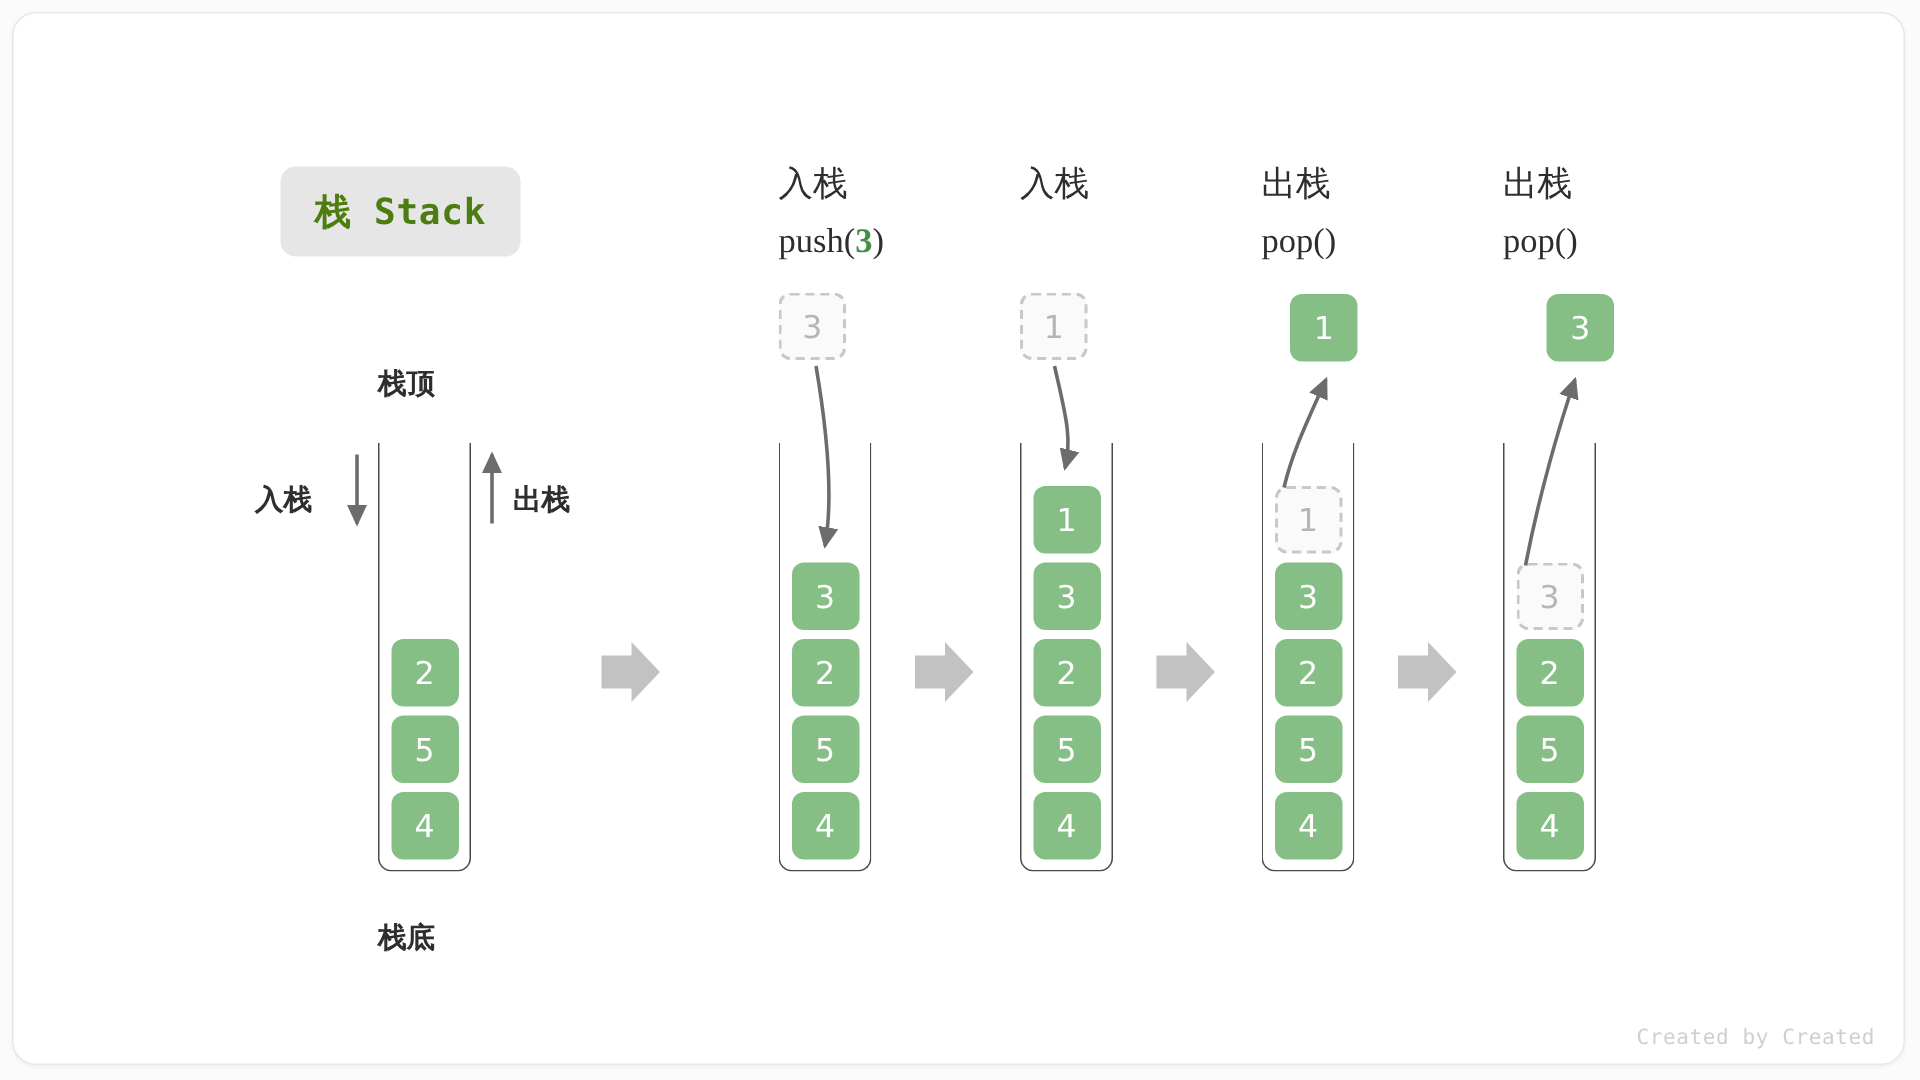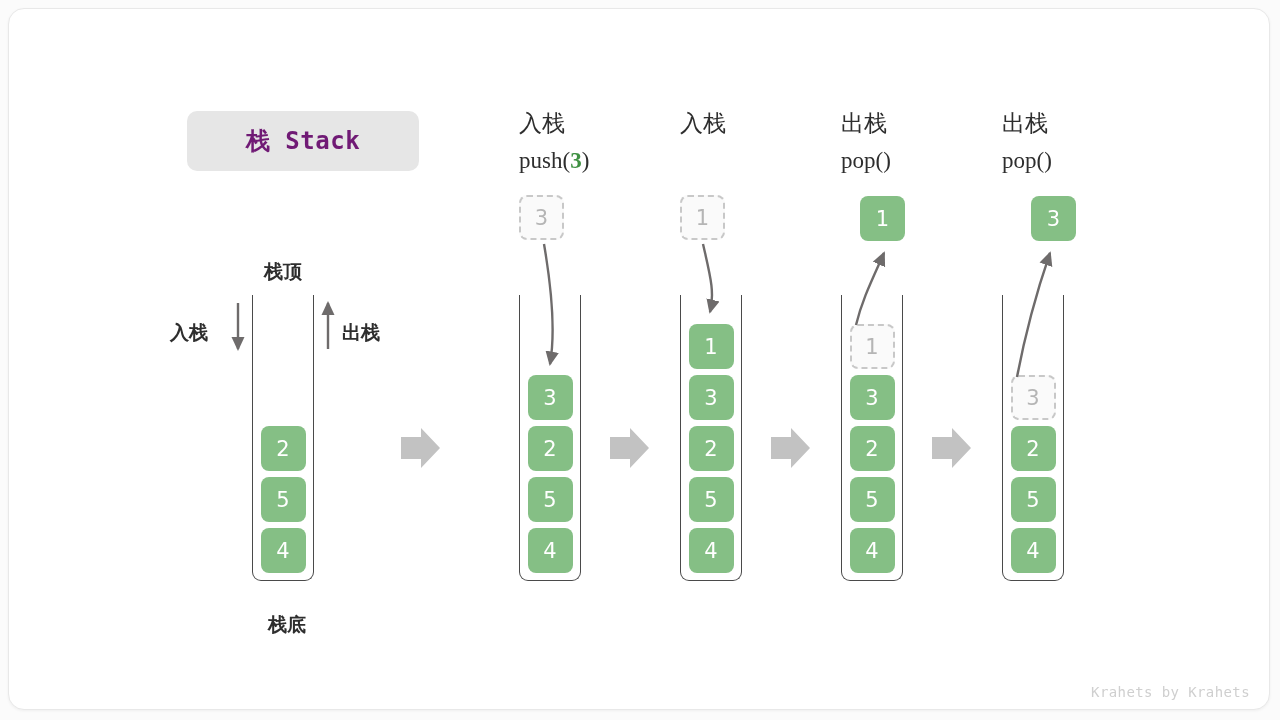--- a/index.html
+++ b/index.html
@@ -28,31 +28,31 @@
     border-radius: 16px;
     box-sizing: border-box;
     box-shadow: 0 1px 3px rgba(0,0,0,0.05);
   }
 
   
   .title-chip {
     position: absolute;
     left: 187px;
     top: 111px;
-    width: 232px;
+    width: 160px;
     height: 60px;
     background: #e6e6e6;
     border-radius: 10px;
     display: flex;
     align-items: center;
     justify-content: center;
     font-family: "DejaVu Sans Mono", "Liberation Mono", monospace;
     font-size: 24px;
     font-weight: bold;
-    color: #701a75;
+    color: #4d7c0f;
     letter-spacing: 0.5px;
   }
 
   
   .col {
     position: absolute;
     top: 0;
     width: 150px;
     height: 720px;
   }
@@ -183,23 +183,23 @@
   }
 </style>
 </head>
 <body>
 
 <div id="canvas">
   <div class="card"></div>
 
   <div class="title-chip">栈 Stack</div>
 
-  <div class="side-label" style="left:252px; top:259px; width:62px; text-align:center;">栈顶</div>
-
-  <div class="side-label" style="left:256px; top:612px; width:62px; text-align:center;">栈底</div>
+  <div class="side-label" style="left:252px; top:243px; width:62px; text-align:left;">栈顶</div>
+
+  <div class="side-label" style="left:240px; top:612px; width:62px; text-align:center;">栈底</div>
 
   <div class="side-label" style="left:170px; top:320px;">入栈</div>
 
   <div class="side-label" style="left:342px; top:320px;">出栈</div>
 
   <div class="stack-box" style="left:252px;">
     <div class="stack-inner">
       <div class="cell">4</div>
       <div class="cell">5</div>
       <div class="cell">2</div>
@@ -311,14 +311,14 @@
       <path d="M610,437 L630,437 L630,428 L649,448 L630,468 L630,459 L610,459 z" fill="#c2c2c2"></path>
     </g>
     <g>
       <path d="M771,437 L791,437 L791,428 L810,448 L791,468 L791,459 L771,459 z" fill="#c2c2c2"></path>
     </g>
     <g>
       <path d="M932,437 L952,437 L952,428 L971,448 L952,468 L952,459 L932,459 z" fill="#c2c2c2"></path>
     </g>
   </svg>
 
-  <div class="footer">Krahets by Krahets</div>
+  <div class="footer">Created by Created</div>
 </div>
 
 </body></html>

